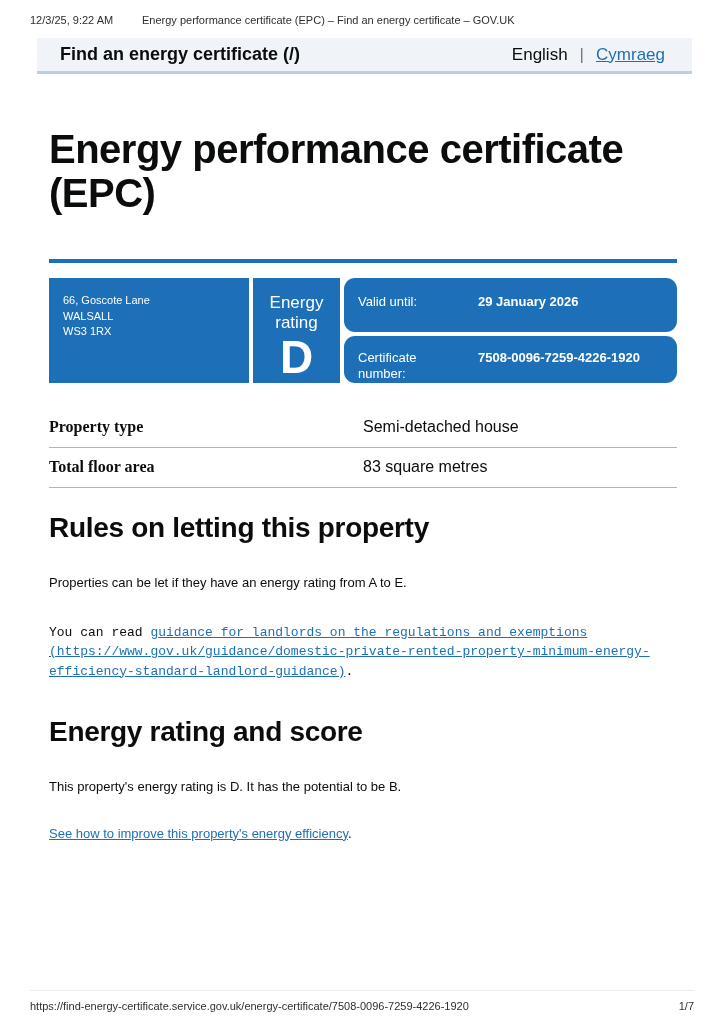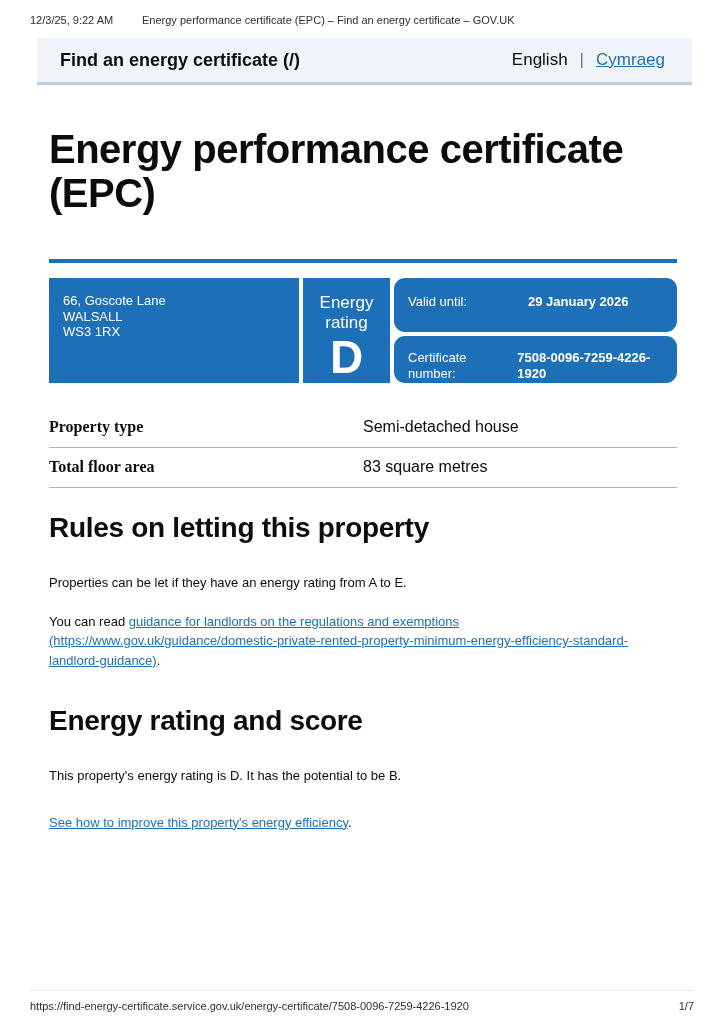--- a/index.html
+++ b/index.html
@@ -24,21 +24,21 @@
   }
   .print-footer {
     position:absolute; left:30px; right:30px; bottom:12px;
     border-top:1px solid #ececec; padding-top:9px;
     font-size:11px; color:#2e2e2e;
     display:flex; justify-content:space-between;
   }
 
   
   .service-header {
-    position:absolute; top:38px; left:37px; width:655px; height:47px;
+    position:absolute; top:38px; left:37px; width:655px; height:36px;
     background:#f0f4f8;
     border-bottom:3px solid #b9cfe2;
     display:flex; align-items:center; justify-content:space-between;
     padding:0 27px 0 23px;
   }
   .service-name {
     font-size:18px; font-weight:bold; color:#0b0c0c; text-decoration:none;
   }
   .lang-switch { display:flex; align-items:center; font-size:17px; }
   .lang-current { color:#0b0c0c; }
@@ -53,21 +53,21 @@
     font-size:40px; font-weight:bold; line-height:44px; color:#0b0c0c;
     letter-spacing:-0.5px;
   }
   .blue-rule {
     margin-top:44px; height:4px; background:#1d70b8; border:none;
   }
 
   
   .cert-box { margin-top:15px; display:flex; gap:4px; height:105px; }
   .cert-panel { background:#1d70b8; color:#fff; }
-  .cert-address { width:250px; padding:15px 14px; font-size:13px; line-height:15.5px; }
+  .cert-address { width:200px; padding:15px 14px; font-size:11px; line-height:15.5px; }
   .cert-rating { width:87px; text-align:center; padding-top:15px; }
   .cert-rating .label { font-size:17px; }
   .cert-rating .letter { font-size:46px; font-weight:bold; line-height:44px; margin-top:2px; }
   .cert-right { flex:1; display:flex; flex-direction:column; gap:4px; }
   .cert-row { background:#1d70b8; color:#fff; display:flex; padding:16px 14px 0 14px; font-size:13px; line-height:16px;border-radius:11px; }
   .cert-row.r1 { height:54px; }
   .cert-row.r2 { flex:1; padding-top:14px; }
   .cert-row .lbl { width:106px; margin-right:14px; }
   .cert-row .val { font-weight:bold; }
 
@@ -83,21 +83,21 @@
   .summary-row .v { flex:1; }
 
   h2.section-heading {
     margin-top:24px;
     font-size:28px; font-weight:bold; line-height:31px; color:#0b0c0c;
     letter-spacing:-0.3px;
   }
   h2.rating-heading { margin-top:35px; }
   .content p { font-size:13px; line-height:19.5px; color:#0b0c0c; }
   .p-first { margin-top:30px; }
-  .p-link  { margin-top:19px; }
+  .p-link  { margin-top:30px;font-family:Liberation Mono, monospace; }
   .p-rating { margin-top:30px; }
   .p-improve { margin-top:27px; }
   a.body-link { color:#1d70b8; text-decoration:underline; cursor:pointer; overflow-wrap:break-word; }
 </style>
 </head>
 <body>
 
 <div class="print-header">
   <span class="ts">12/3/25, 9:22 AM</span>
   <span class="doc-title">Energy performance certificate (EPC) – Find an energy certificate – GOV.UK</span>

